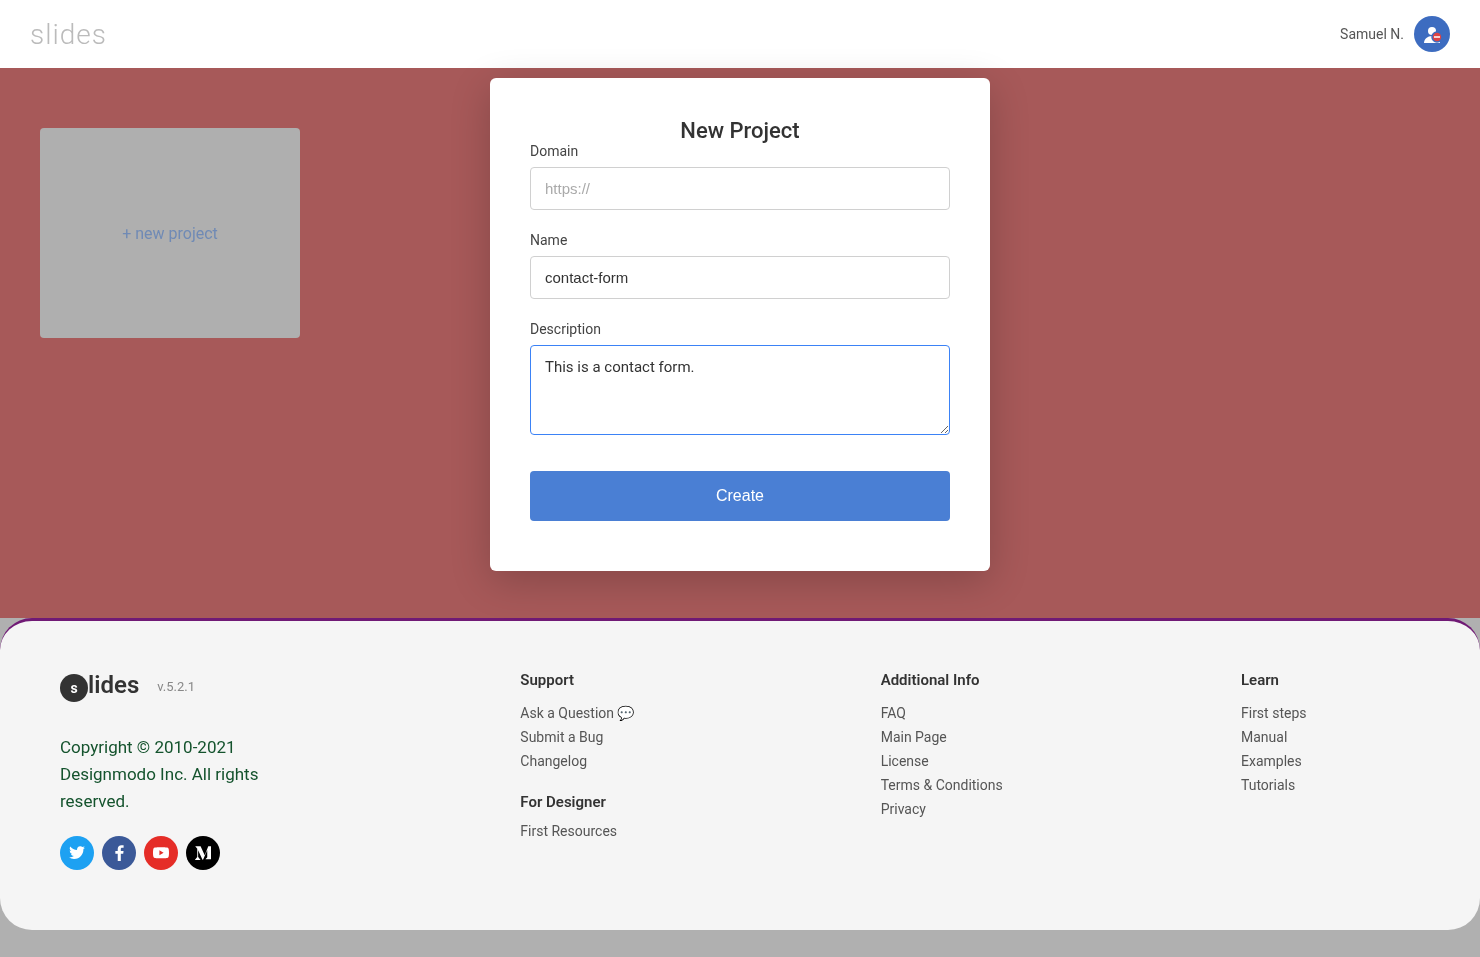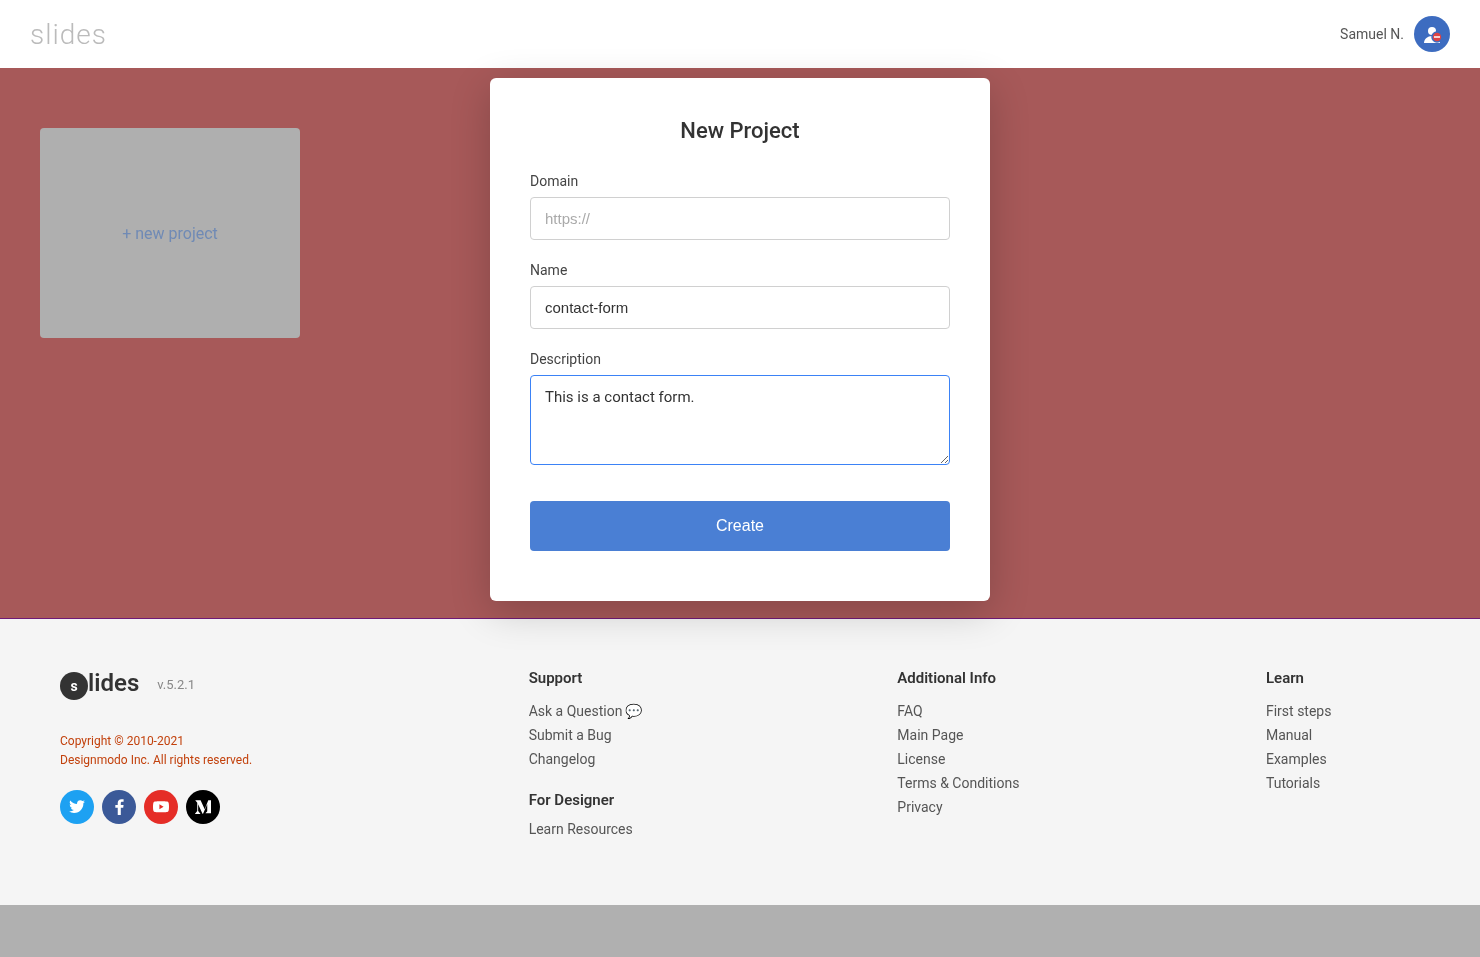--- a/index.html
+++ b/index.html
@@ -99,21 +99,20 @@
       border-radius: 6px;
       width: 500px;
       padding: 40px 40px 50px 40px;
       box-shadow: 0 10px 40px rgba(0,0,0,0.2);
     }
     .modal-title {
       font-size: 22px;
       font-weight: 500;
       color: #333;
       text-align: center;
-      margin-bottom: 30px;
     }
     .form-group {
       margin-bottom: 22px;
     }
     .form-label {
       display: block;
       font-size: 14px;
       color: #444;
       margin-bottom: 8px;
       font-weight: 400;
@@ -151,22 +150,23 @@
       padding: 16px;
       font-size: 16px;
       font-weight: 500;
       cursor: pointer;
       margin-top: 10px;
     }
 
     
     .footer {
       background: #f5f5f5;
-      padding: 50px 54px 60px 60px;
-      border-top: 1px solid #701a75;
+      padding: 50px 79px 60px 60px;
+      border-top: 3px solid #701a75;
+      border-radius: 32px;
     }
     .footer-inner {
       display: flex;
       gap: 0;
       justify-content: space-between;
     }
     .footer-brand {
       flex: 0 0 260px;
     }
     .footer-brand-logo {
@@ -192,22 +192,22 @@
       justify-content: center;
       font-size: 14px;
       font-weight: bold;
     }
     .footer-version {
       font-size: 13px;
       color: #888;
       margin-left: 8px;
     }
     .footer-copyright {
-      font-size: 12px;
-      color: #c2410c;
+      font-size: 17px;
+      color: #14532d;
       line-height: 1.6;
       margin-bottom: 20px;
       margin-top: 32px;
     }
     .social-icons {
       display: flex;
       gap: 8px;
     }
     .social-icon {
       width: 34px;
@@ -344,21 +344,21 @@
         </div>
       </div>
     </div>
 
     <div class="footer-col">
       <div class="footer-col-title">Support</div>
       <a class="footer-link">Ask a Question 💬</a>
       <a class="footer-link">Submit a Bug</a>
       <a class="footer-link">Changelog</a>
       <div class="footer-col-subtitle">For Designer</div>
-      <a class="footer-link">Learn Resources</a>
+      <a class="footer-link">First Resources</a>
     </div>
 
     <div class="footer-col">
       <div class="footer-col-title">Additional Info</div>
       <a class="footer-link">FAQ</a>
       <a class="footer-link">Main Page</a>
       <a class="footer-link">License</a>
       <a class="footer-link">Terms &amp; Conditions</a>
       <a class="footer-link">Privacy</a>
     </div>

